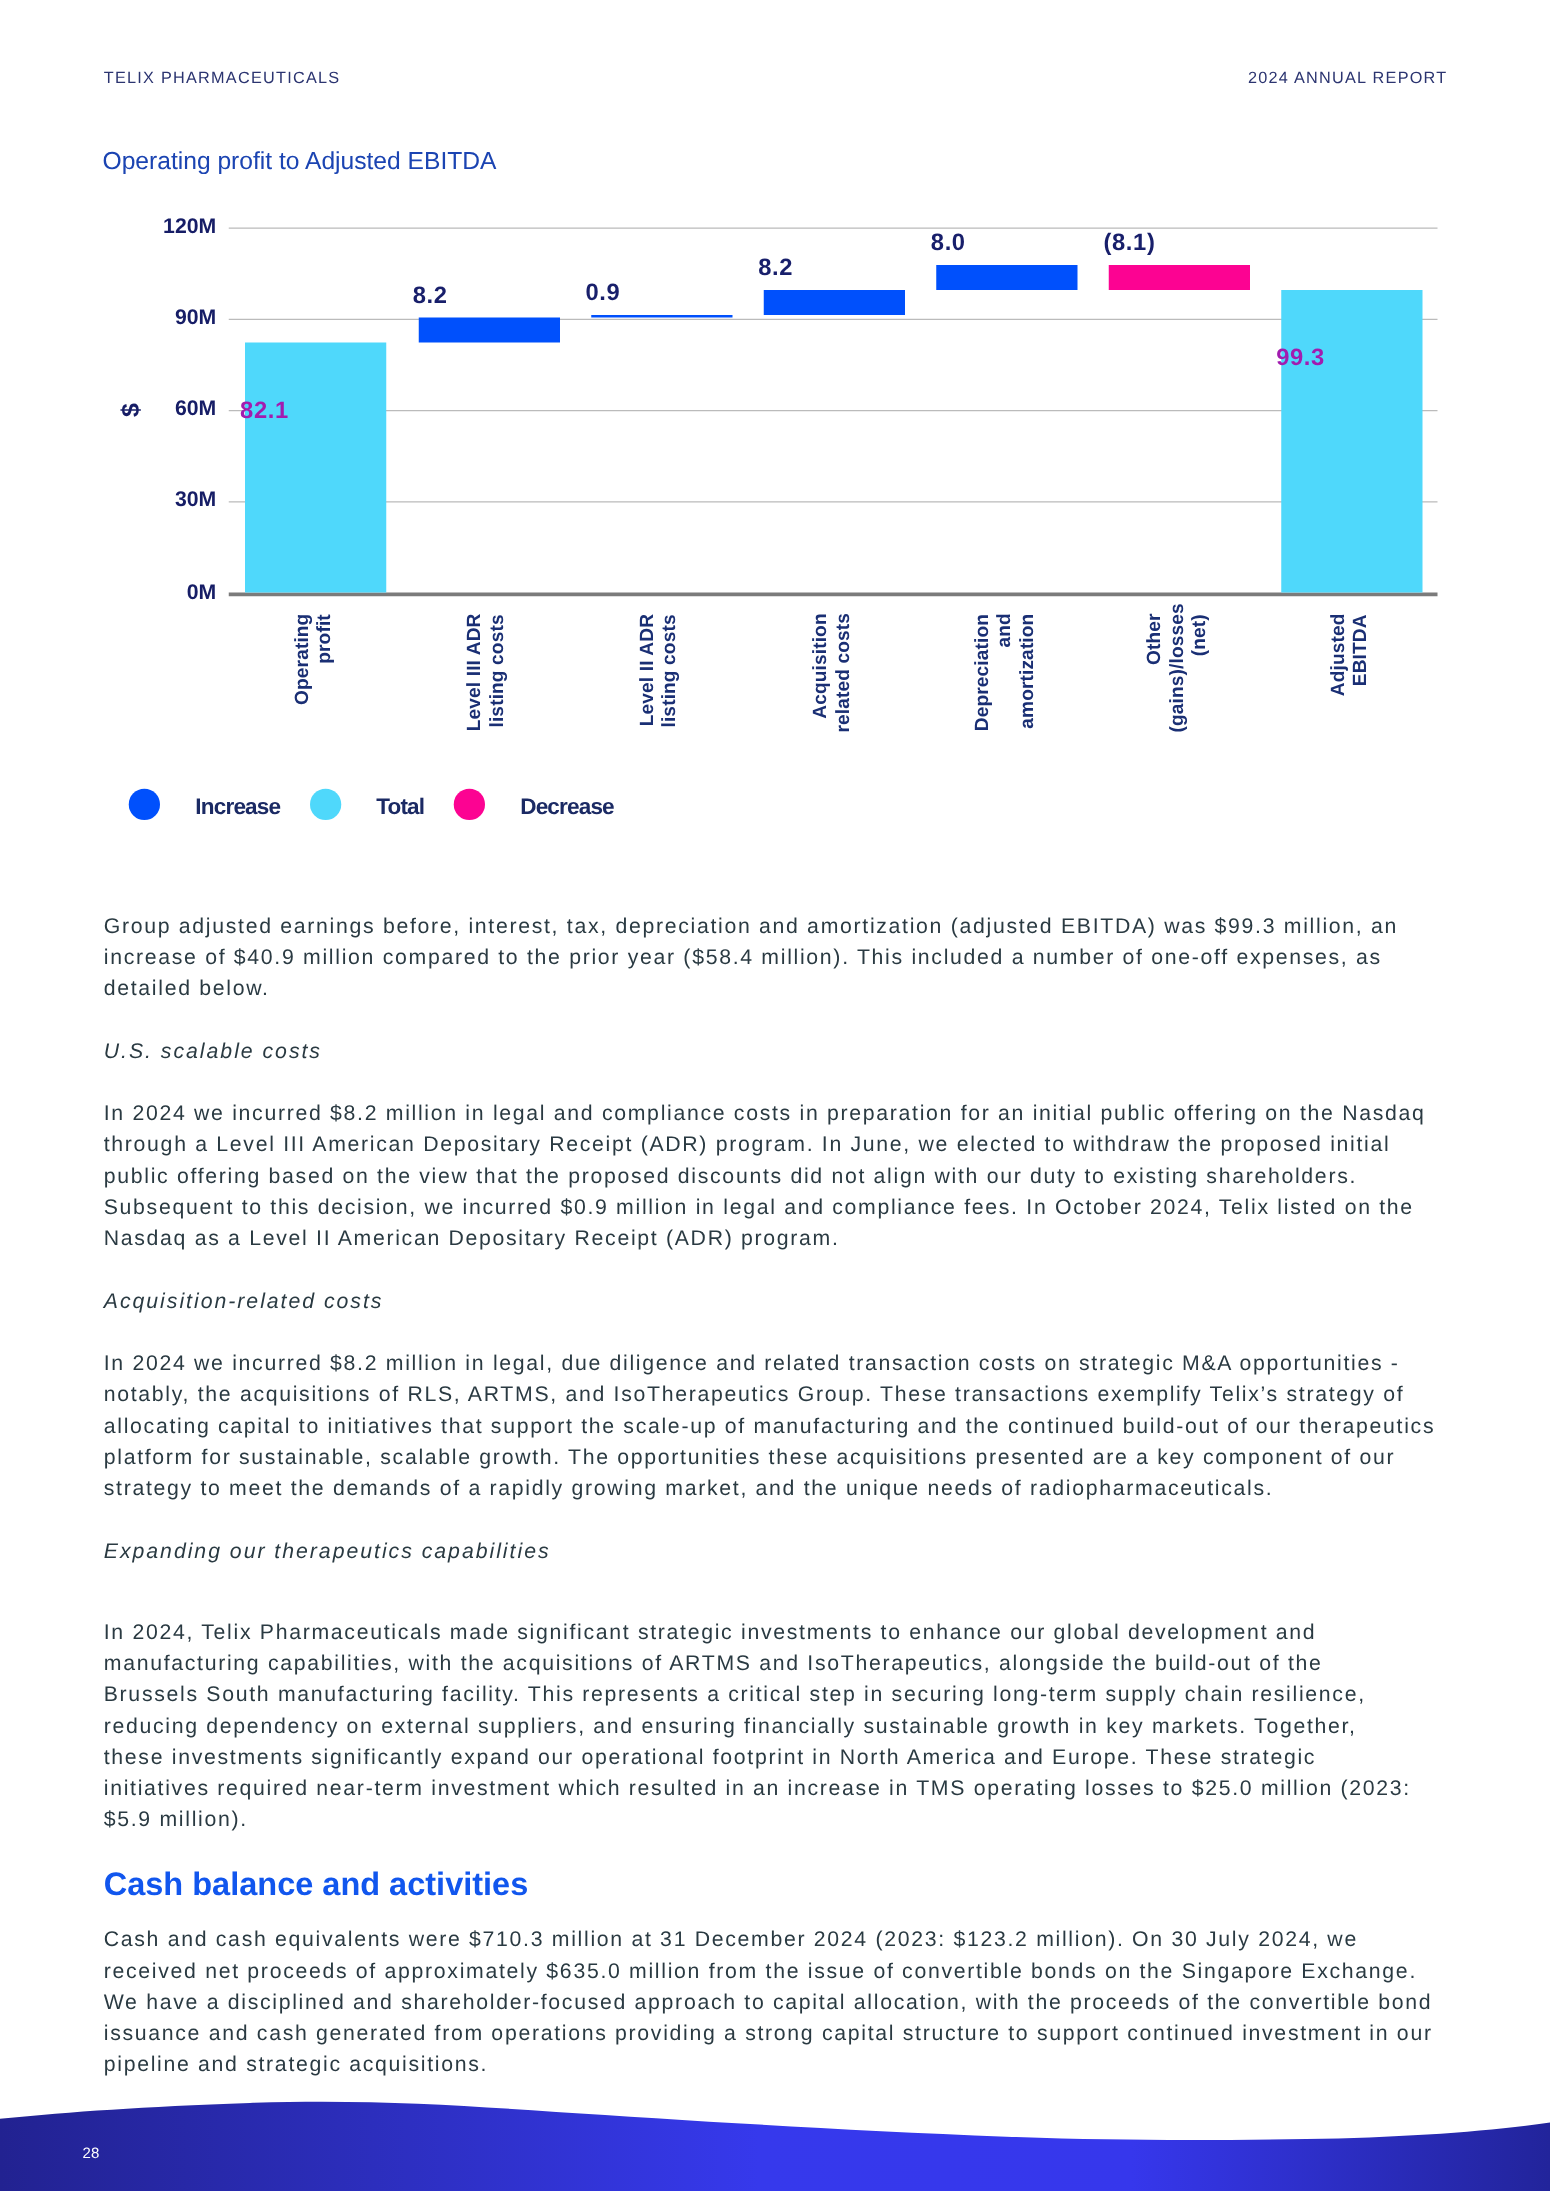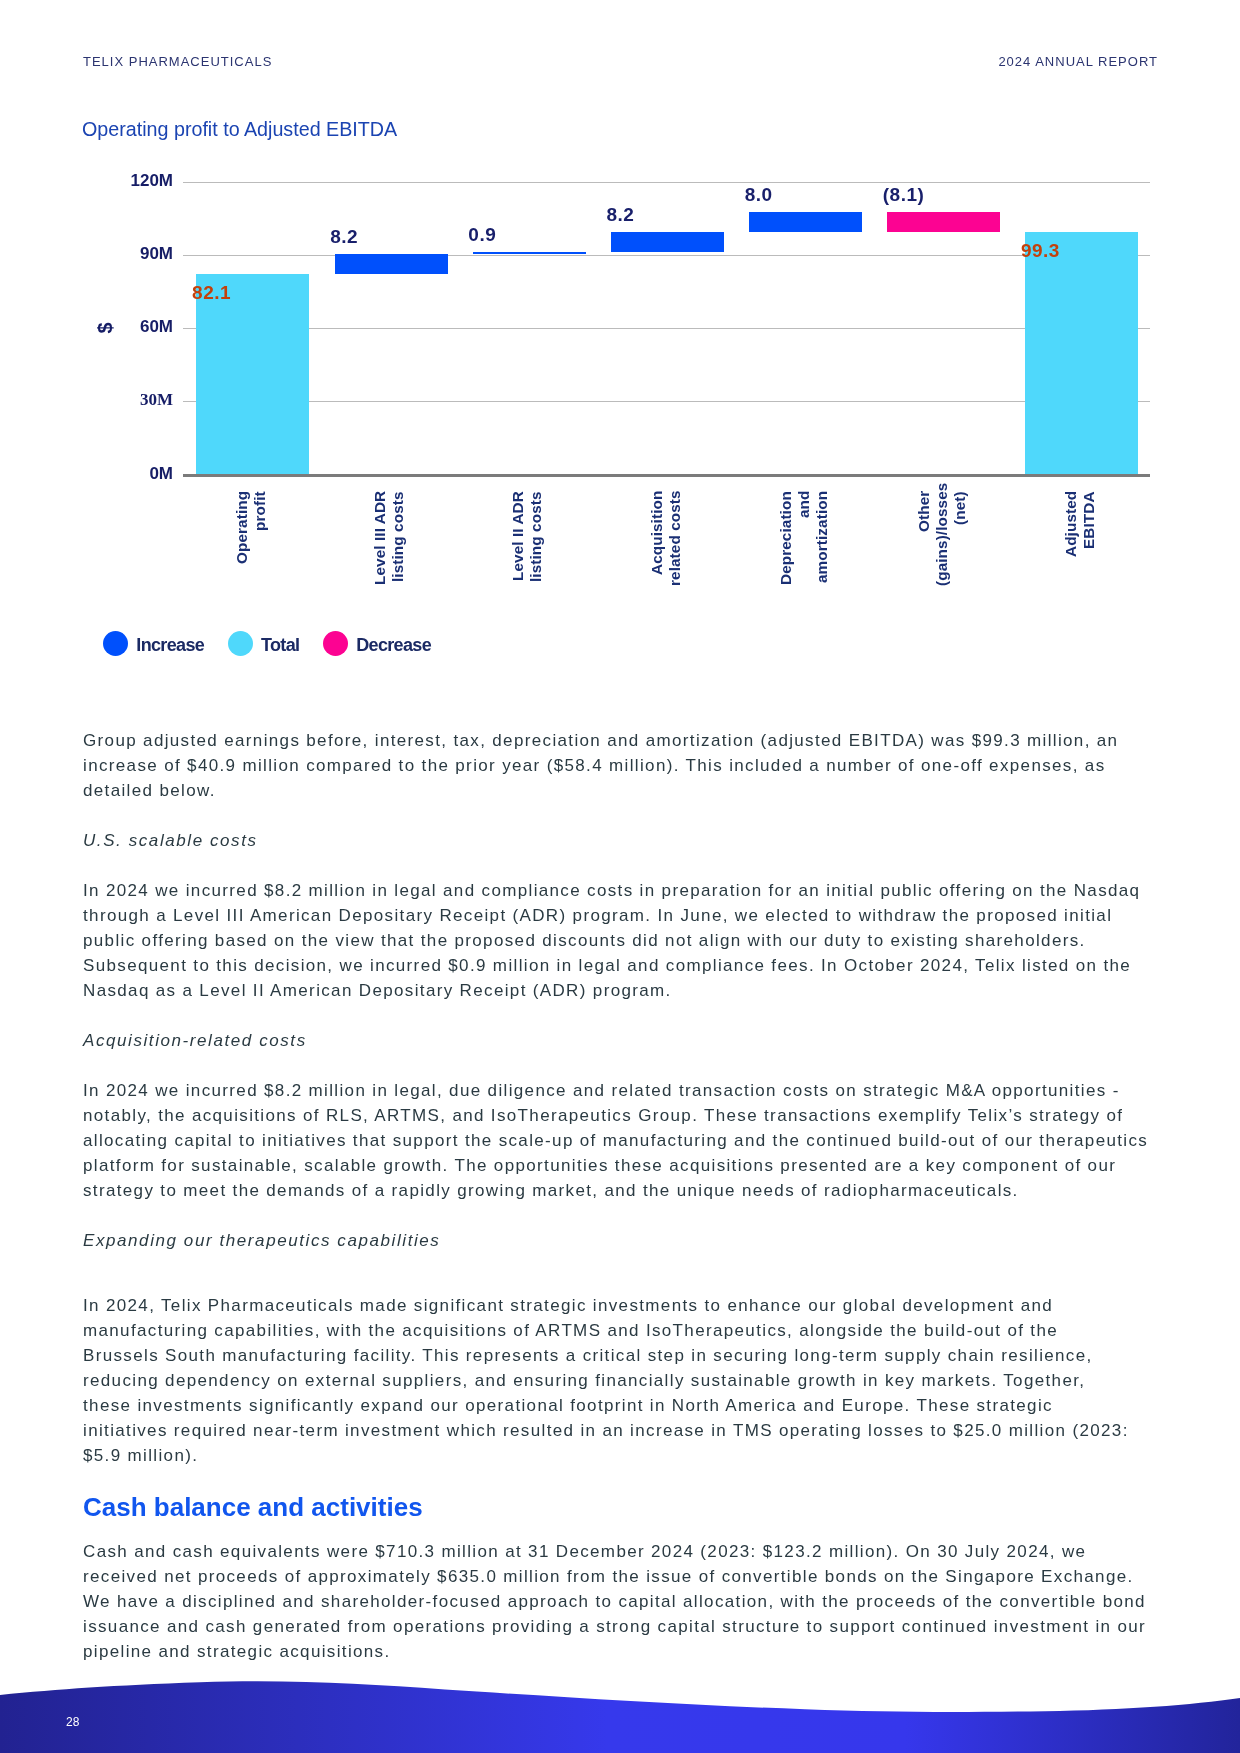--- a/index.html
+++ b/index.html
@@ -15,30 +15,30 @@
   
   .chart-title { position:absolute; left:82px; top:117.5px; font-size:19.7px; color:#1B44B2; letter-spacing:0px; }
   .chart { position:absolute; left:0; top:0; width:1240px; height:700px; }
   .ylabel { position:absolute; left:85px; top:318px; width:40px; text-align:center; font-size:20px; font-weight:700; color:#161D66;
             transform:rotate(-90deg); transform-origin:center; line-height:20px; }
   .ytick { position:absolute; font-size:17px; font-weight:700; color:#161D66; text-align:right; width:60px; line-height:17px; }
   .gridline { position:absolute; left:183px; width:967px; height:1.3px; background:#bbbbbb; }
   .axisline { position:absolute; left:183px; width:967px; height:2.6px; background:#7b7b7b; }
   .bar { position:absolute; }
   .bar-val { position:absolute; font-size:19px; font-weight:700; color:#181F6B; letter-spacing:0.5px; }
-  .bar-val.inside { color:#c2410c; }
+  .bar-val.inside { color:#a21caf;margin-top:36px; }
   .xlab { position:absolute; font-size:15.3px; font-weight:700; color:#1A2F74; line-height:18.1px; letter-spacing:0.1px;
           writing-mode:vertical-rl; transform:rotate(180deg); white-space:pre; text-align:right; }
   .xlab-wrap { position:absolute; display:flex; justify-content:center; align-items:flex-start; }
 
   
   .legend { position:absolute; left:103px; top:631px; display:flex; align-items:center; gap:0; }
   .lg-item { display:flex; align-items:center; margin-right:23.5px; }
   .lg-dot { width:25px; height:25px; border-radius:50%; margin-right:8.3px; }
-  .lg-txt { font-size:18px; font-weight:700; color:#1B2A64; line-height:25px; letter-spacing:-0.65px; position:relative; top:1.5px; }
+  .lg-txt { font-size:18px; font-weight:700; color:#1B2A64; line-height:25px; letter-spacing:-0.65px; position:relative; top:1.5px;margin-left:20px; }
 
   
   .body { position:absolute; left:83px; top:728px; width:1072px; color:#2A3A42; font-size:17px; letter-spacing:1.35px; line-height:25px; }
   .body p { margin:0 0 25px 0; }
   .body p.narrow { width:1052px;margin-top:40px; }
   .body p.it { font-style:italic; letter-spacing:1.58px; }
   h2.sec { font-size:26px; font-weight:700; color:#1156EE; margin:0 0 18px 0; letter-spacing:0px; line-height:28px; }
 
   
   .wave { position:absolute; left:0; top:1623px; width:1240px; height:130px; }
@@ -51,21 +51,21 @@
 
   <div class="hdr hdr-l">TELIX PHARMACEUTICALS</div>
   <div class="hdr hdr-r">2024 ANNUAL REPORT</div>
 
   <div class="chart-title">Operating profit to Adjusted EBITDA</div>
 
   <div class="chart" id="chart">
       <div class="axisline" style="top: 474px;"></div>
       <div class="ytick" style="left: 113px; top: 464.5px;">0M</div>
       <div class="gridline" style="top: 400.95px;"></div>
-      <div class="ytick" style="left: 113px; top: 391.45px; font-family: Liberation Serif, serif;">30M</div>
+      <div class="ytick" style="left: 113px; top: 391.45px;">30M</div>
       <div class="gridline" style="top: 327.9px;"></div>
       <div class="ytick" style="left: 113px; top: 318.4px;">60M</div>
       <div class="gridline" style="top: 254.85px;"></div>
       <div class="ytick" style="left: 113px; top: 245.35px;">90M</div>
       <div class="gridline" style="top: 181.8px;"></div>
       <div class="ytick" style="left: 113px; top: 172.3px;">120M</div>
       <div class="ylabel">$</div>
       <div class="bar" style="left: 196.371px; top: 273.687px; width: 113px; height: 199.913px; background: rgb(79, 216, 251);"></div>
       <div class="bar-val inside" style="left: 192.071px; width: 120px; top: 281.687px;">82.1</div>
       <div class="xlab-wrap" style="left: 191.271px; top: 491px; width: 120px; height: 110px;">

